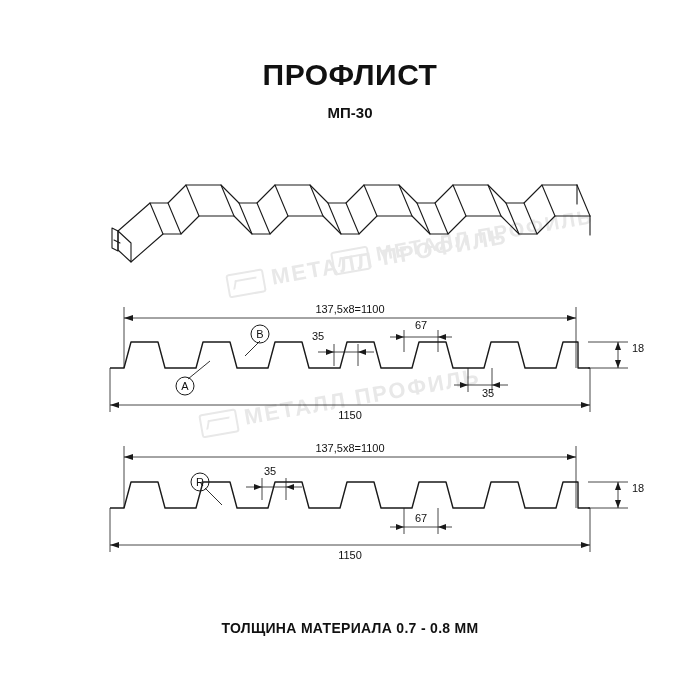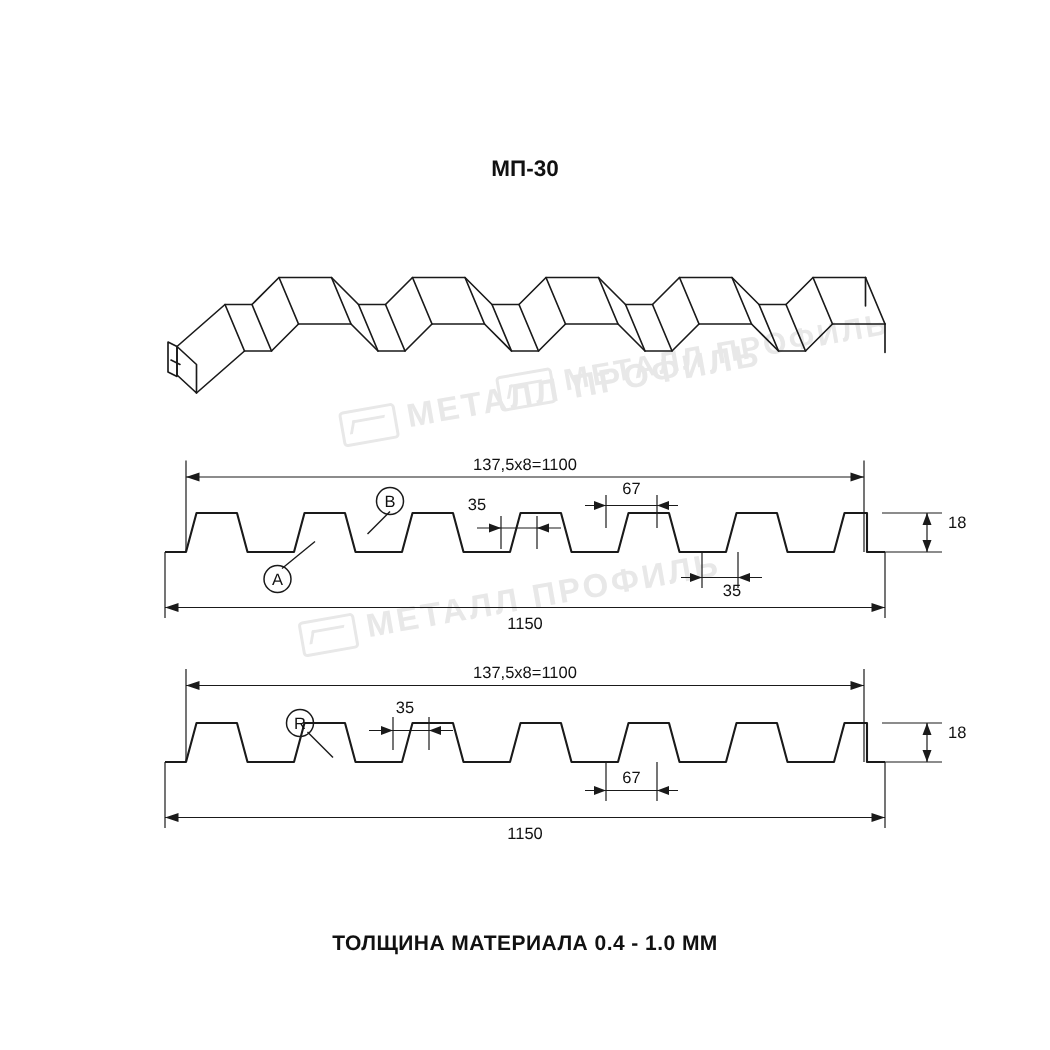--- a/index.html
+++ b/index.html
@@ -91,20 +91,21 @@
   }
   #wm1 { top: 248px; left: 225px; }
   #wm2 { top: 388px; left: 198px; }
   #wm3 { top: 228px; left: 330px; font-size: 20px; }
 </style>
 </head>
 <body>
 
 <div class="page">
 
+  <div class="title">ПРОФЛИСТ</div>
   <div class="subtitle">МП-30</div>
 
   <div class="wm" id="wm1"><span class="wm-box"></span><span>МЕТАЛЛ ПРОФИЛЬ</span></div>
   <div class="wm" id="wm2"><span class="wm-box"></span><span>МЕТАЛЛ ПРОФИЛЬ</span></div>
   <div class="wm" id="wm3"><span class="wm-box"></span><span>МЕТАЛЛ ПРОФИЛЬ</span></div>
 
   <svg class="svg-layer" width="700" height="700" viewBox="0 0 700 700">
     <g fill="none" stroke="#1a1a1a" stroke-width="1.1" stroke-linejoin="round" stroke-linecap="round">
 
       <path d="M118 231 L118 250 L131 262 L131 243 Z"></path>
@@ -251,14 +252,14 @@
 
       <text x="350" y="452" font-size="11" text-anchor="middle">137,5х8=1100</text>
       <text x="350" y="559" font-size="11" text-anchor="middle">1150</text>
       <text x="632" y="492" font-size="11">18</text>
       <text x="270" y="475" font-size="11" text-anchor="middle">35</text>
       <text x="421" y="522" font-size="11" text-anchor="middle">67</text>
       <text x="200" y="486" font-size="11" text-anchor="middle">R</text>
     </g>
   </svg>
 
-  <div class="footer-note">ТОЛЩИНА МАТЕРИАЛА 0.4 - 1.0 ММ</div>
+  <div class="footer-note">ТОЛЩИНА МАТЕРИАЛА 0.7 - 0.8 ММ</div>
 </div>
 
 </body></html>

